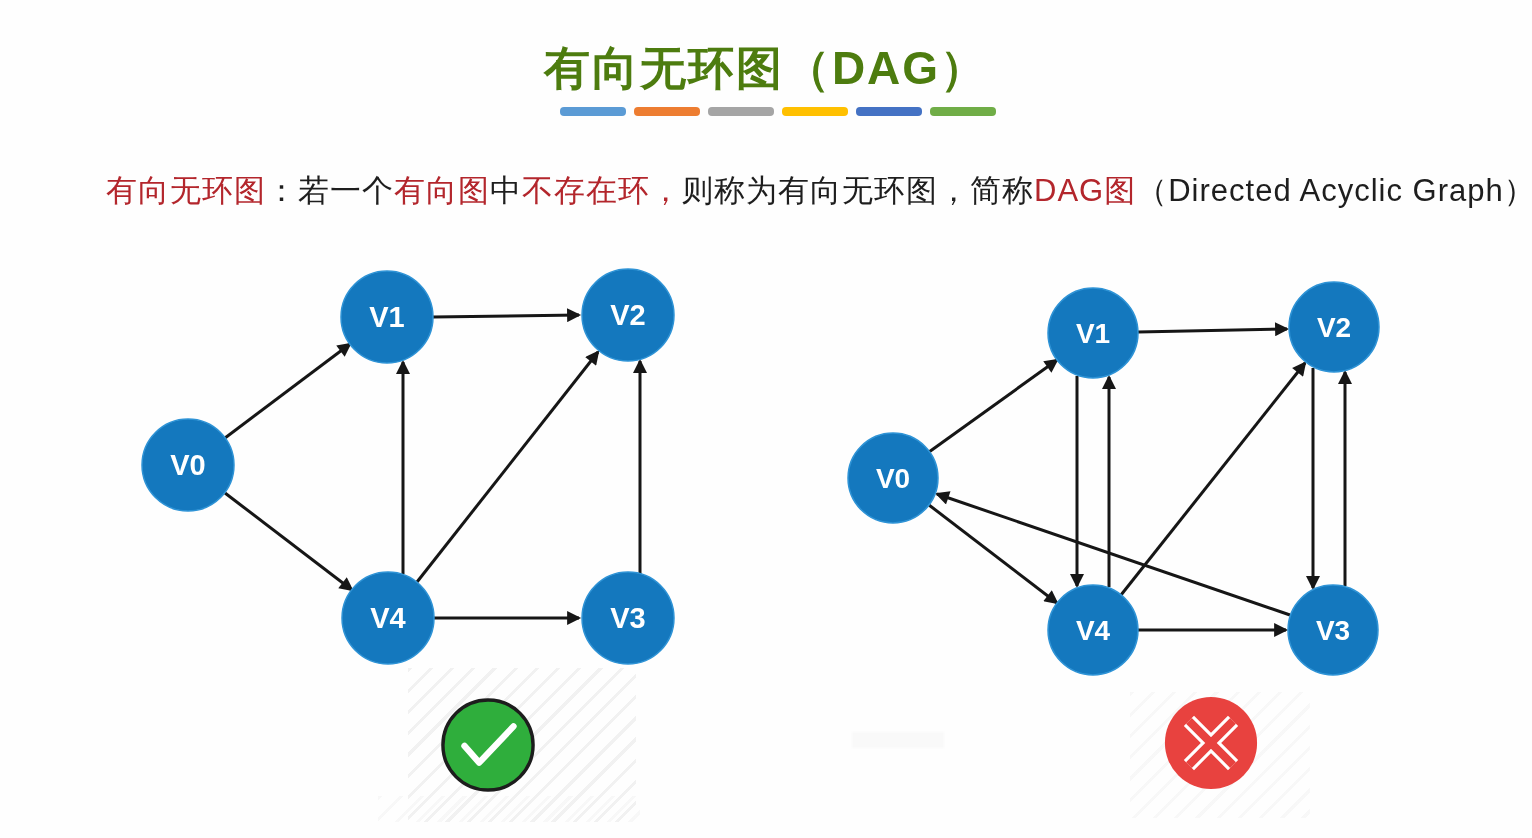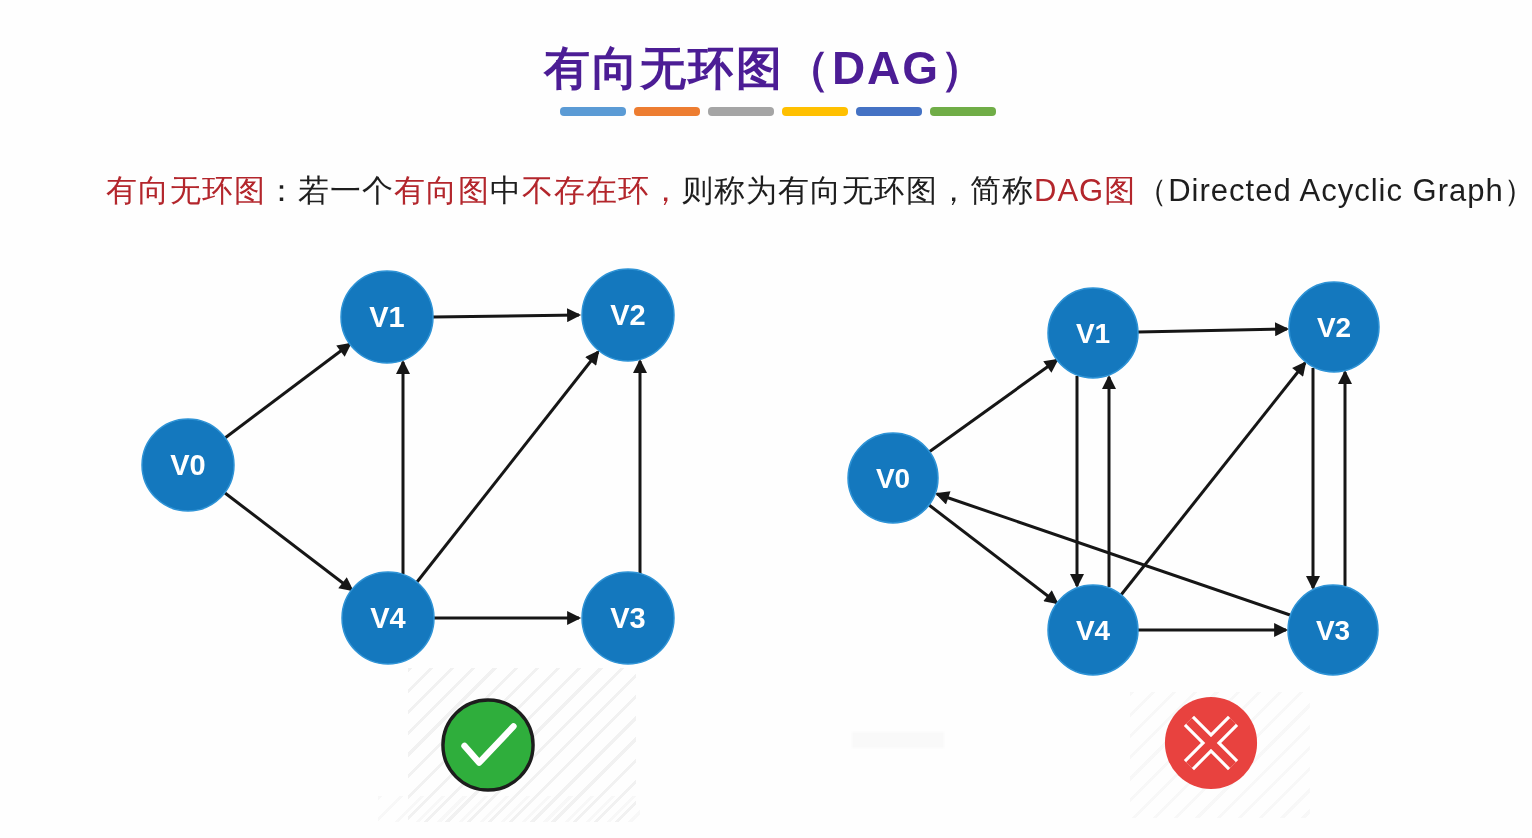--- a/index.html
+++ b/index.html
@@ -29,21 +29,21 @@
   }
   .hatch.faint { background:repeating-linear-gradient(135deg, rgba(130,130,130,0.05) 0 3px, transparent 3px 15px); }
   .badge { position:absolute; }
   .smudge { position:absolute; background:rgba(0,0,0,0.02); filter:blur(1px); }
 </style>
 </head>
 <body>
 
 <div class="slide">
 
-  <div class="title" style="color: #4c1d95;">有向无环图（DAG）</div>
+  <div class="title" style="color: #4d7c0f;">有向无环图（DAG）</div>
 
   <div class="bars">
       <span style="background: rgb(91, 155, 213);"></span>
       <span style="background: rgb(237, 125, 49);"></span>
       <span style="background: rgb(165, 165, 165);"></span>
       <span style="background: rgb(255, 192, 0);"></span>
       <span style="background: rgb(68, 114, 196);"></span>
       <span style="background: rgb(112, 173, 71);"></span>
     </div>
 

